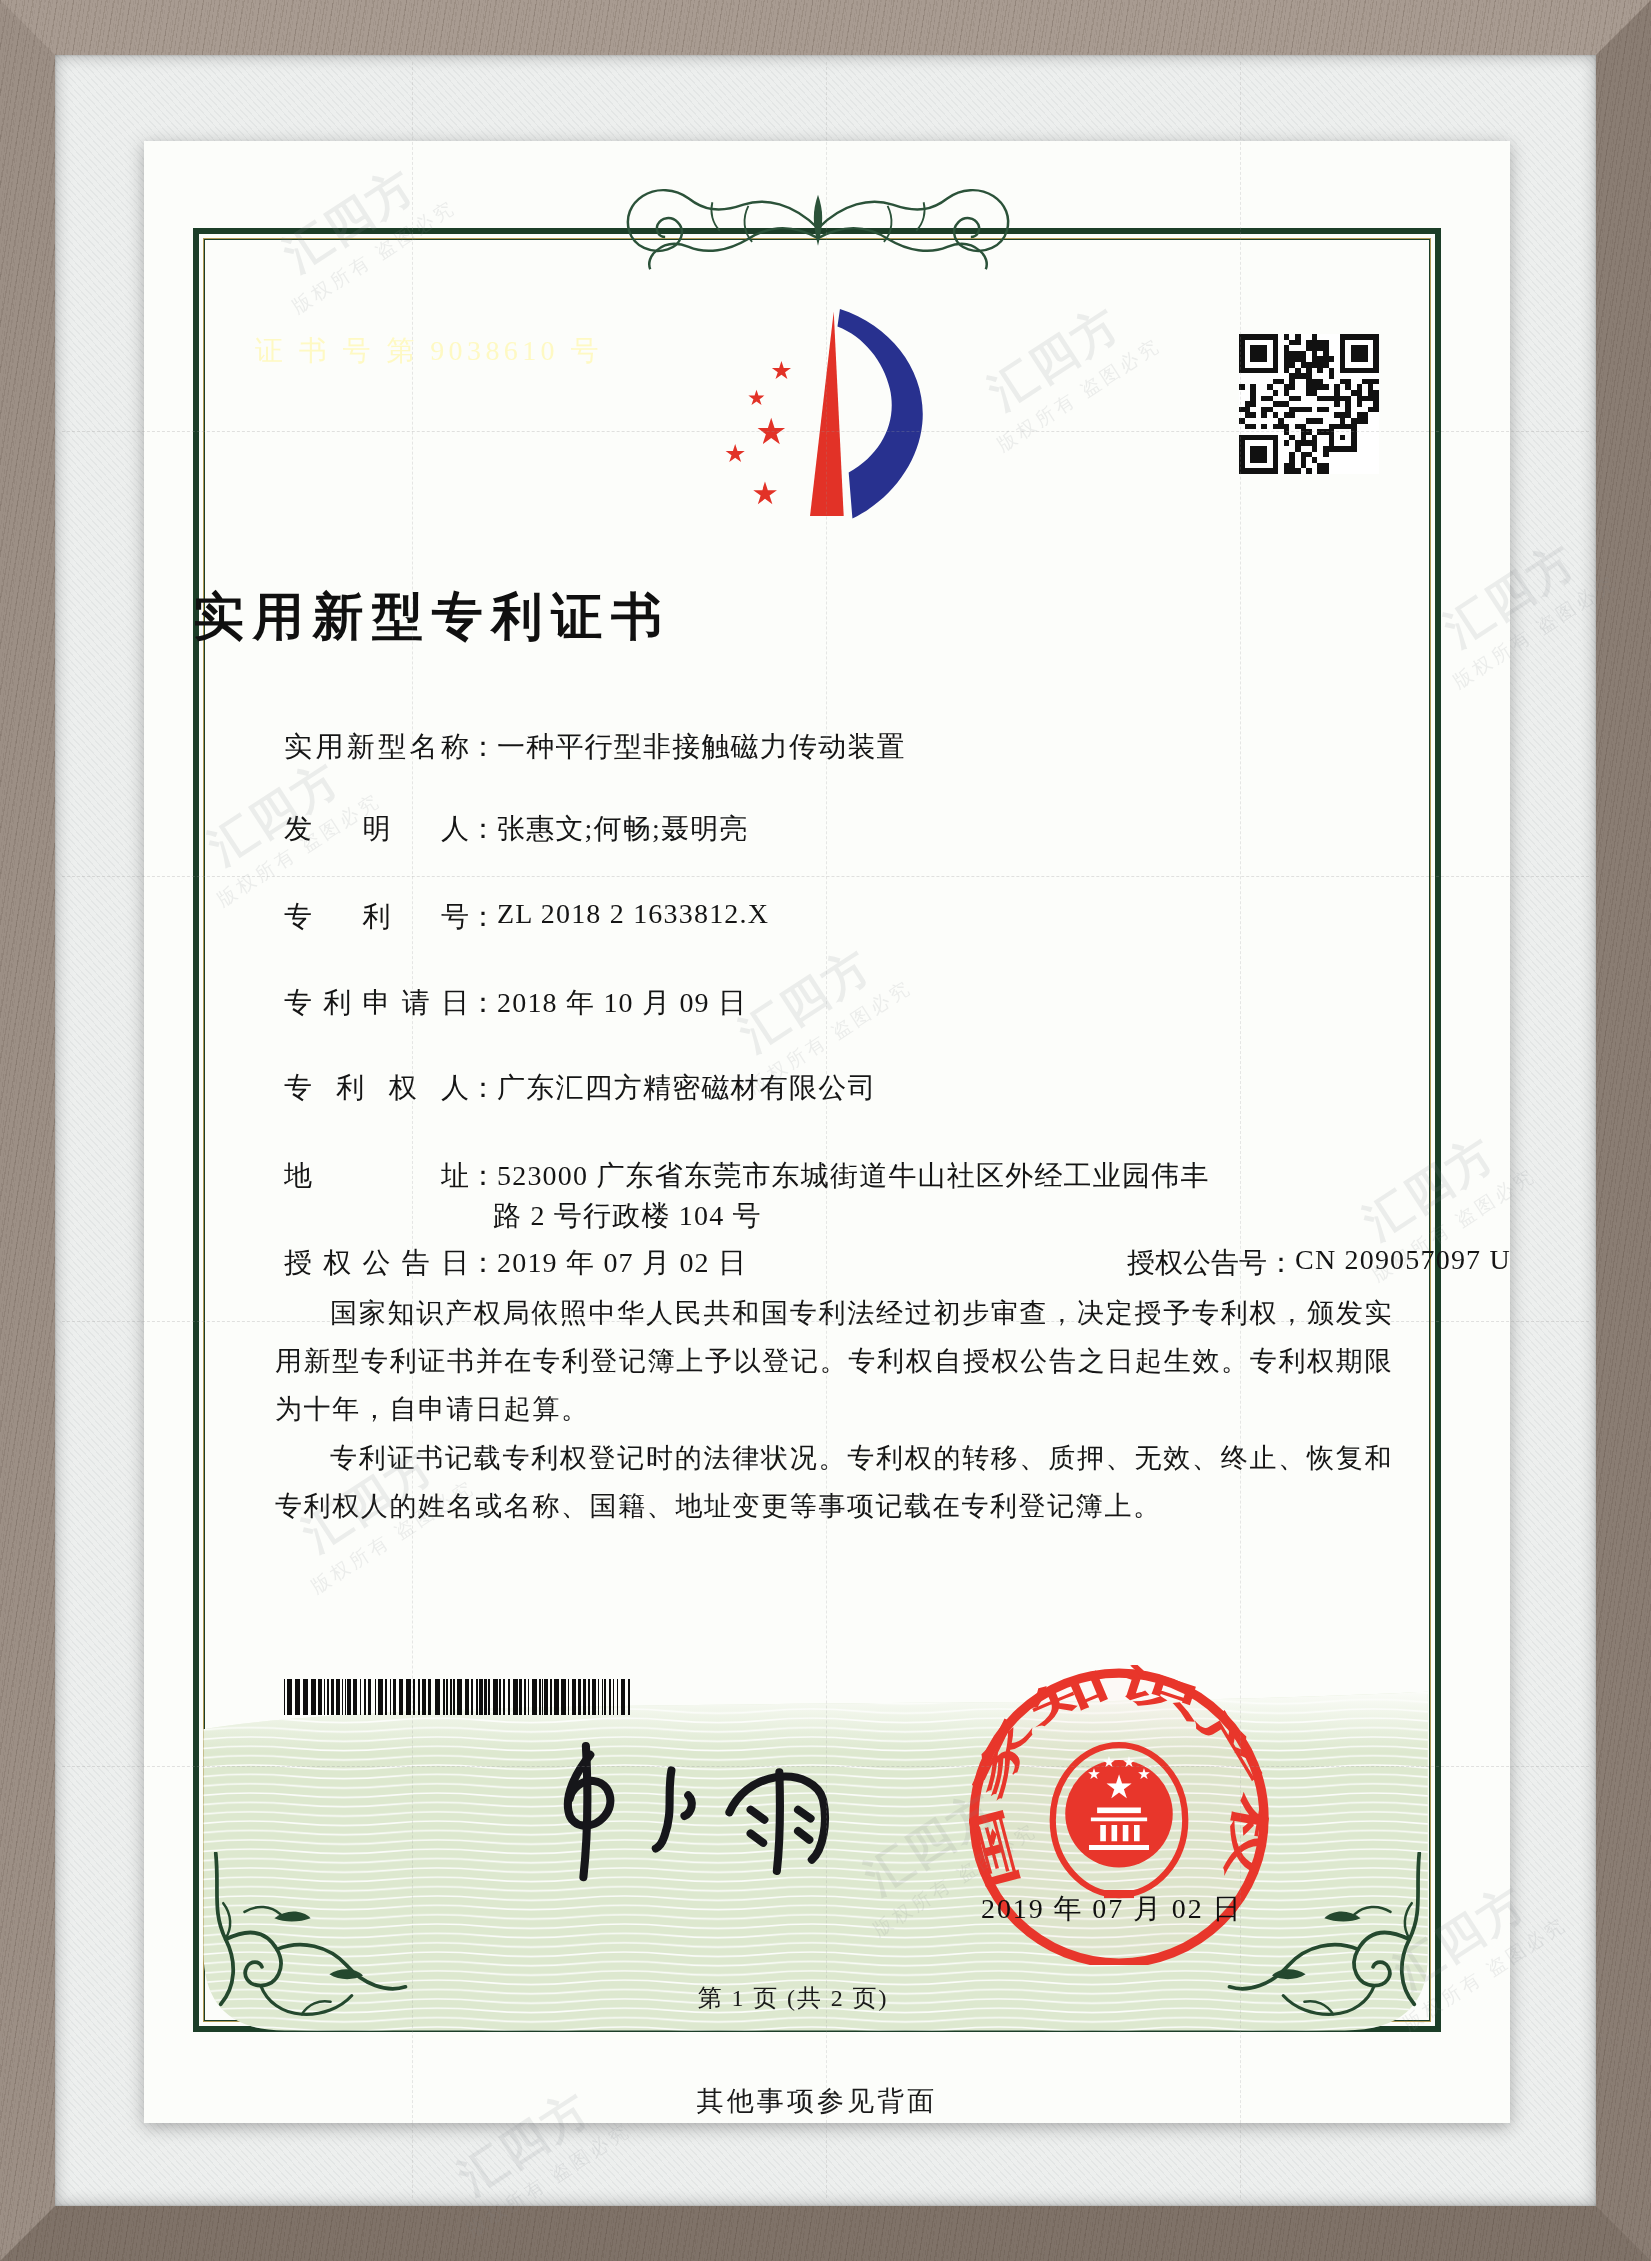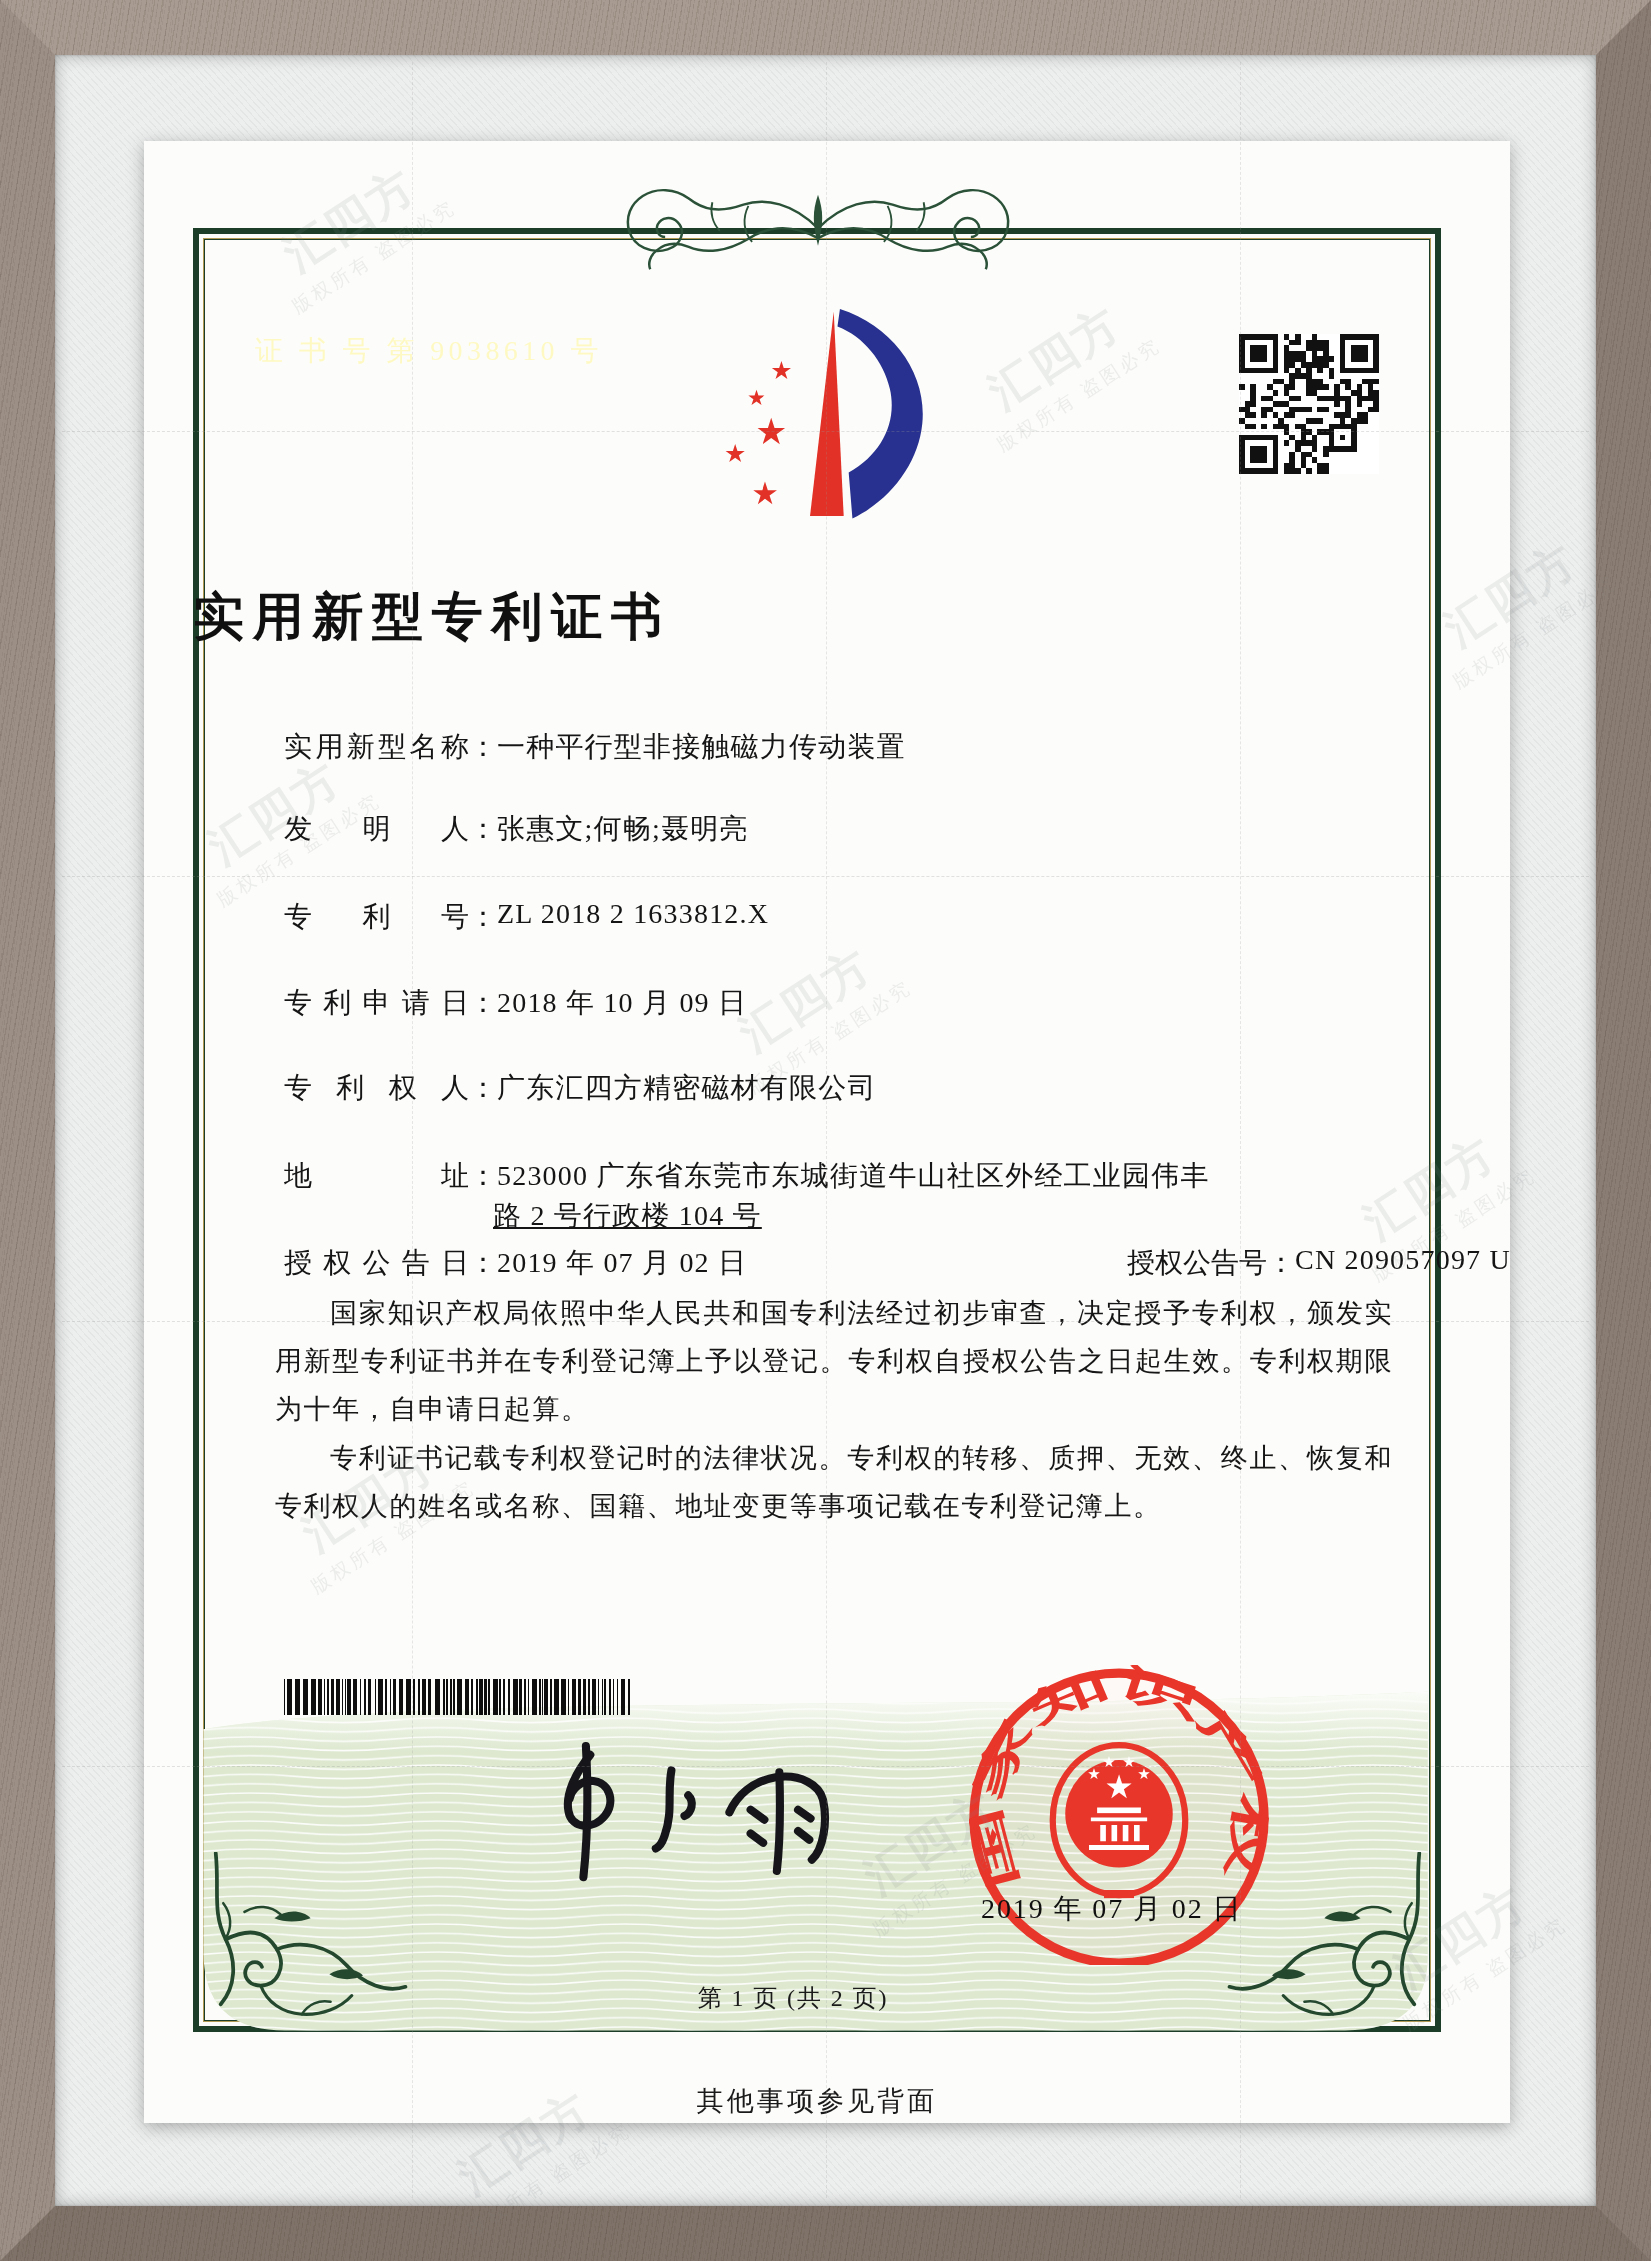--- a/index.html
+++ b/index.html
@@ -30,21 +30,21 @@
   .b-gold{position:absolute;inset:3.7px;border:1.9px solid #b29a55;}
   .b-thin{position:absolute;inset:0;border:1.2px solid #1c3e28;}
   
   .certno{position:absolute;left:255px;top:332px;font-size:28px;color:#fef9c3;letter-spacing:4.4px;text-align:center;}
   .title{position:absolute;left:193px;top:583px;width:1248px;text-align:left;
     font-size:51px;font-weight:700;color:#101010;letter-spacing:8.7px;}
   .frow{position:absolute;left:284px;font-size:28px;color:#151515;white-space:nowrap;}
   .flabel{display:inline-block;width:185px;text-align:justify;text-align-last:justify;vertical-align:top;}
   .fcolon{display:inline-block;vertical-align:top;}
   .fval{display:inline-block;vertical-align:top;letter-spacing:1.2px;}
-  .addr2{position:absolute;left:493px;font-size:28px;color:#151515;letter-spacing:1.2px;text-decoration:underline;}
+  .addr2{position:absolute;left:493px;font-size:28px;color:#151515;letter-spacing:1.2px;}
   .grant2{position:absolute;left:843px;top:0;text-align:right;}
   .para{position:absolute;left:275px;width:1118px;font-size:27px;line-height:48px;
     color:#161616;text-align:justify;text-indent:55px;letter-spacing:1.6px;}
   .bureau{position:absolute;left:288px;font-size:29px;color:#141414;letter-spacing:6.2px;}
   .sealdate{position:absolute;left:981px;top:1890px;font-size:28px;color:#101010;letter-spacing:1.9px;z-index:6;}
   .pagenote{position:absolute;left:193px;top:1982px;width:1200px;text-align:center;font-size:24px;color:#1a1a1a;letter-spacing:1.9px;z-index:6;}
   .backnote{position:absolute;left:193px;top:2067px;width:1248px;text-align:center;font-size:27px;color:#1a1a1a;letter-spacing:3.1px;margin-top:16px;}
   
   .bandwrap{position:absolute;left:203px;top:1678px;z-index:1;}
   .barcode{position:absolute;left:284px;top:1679px;z-index:5;}

